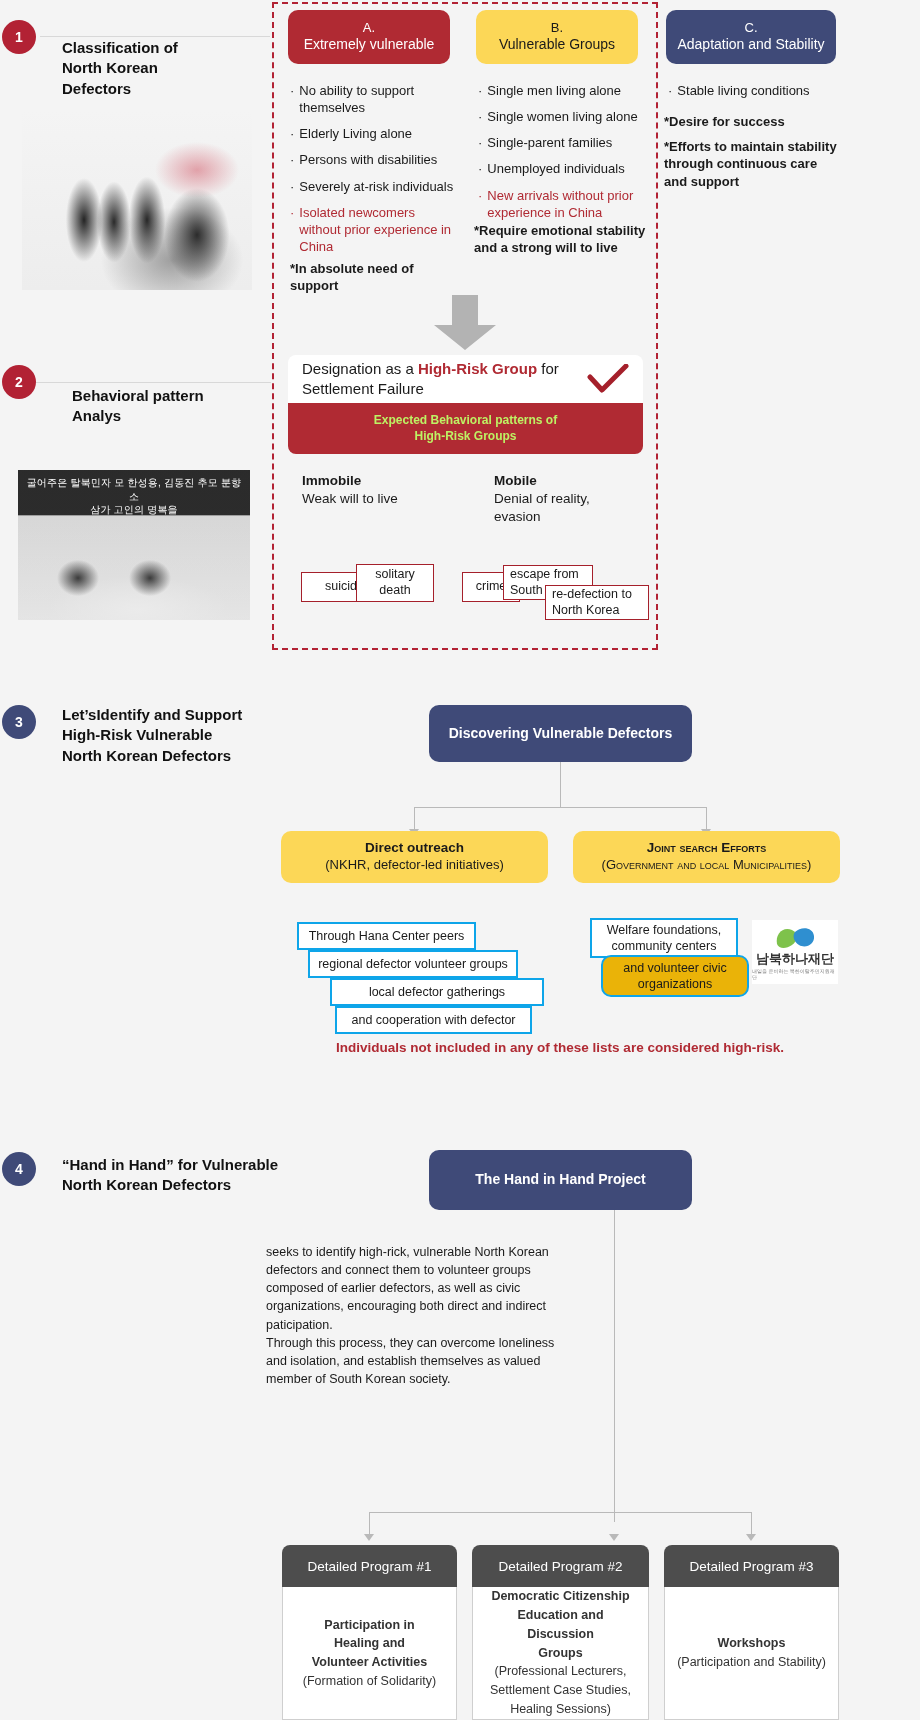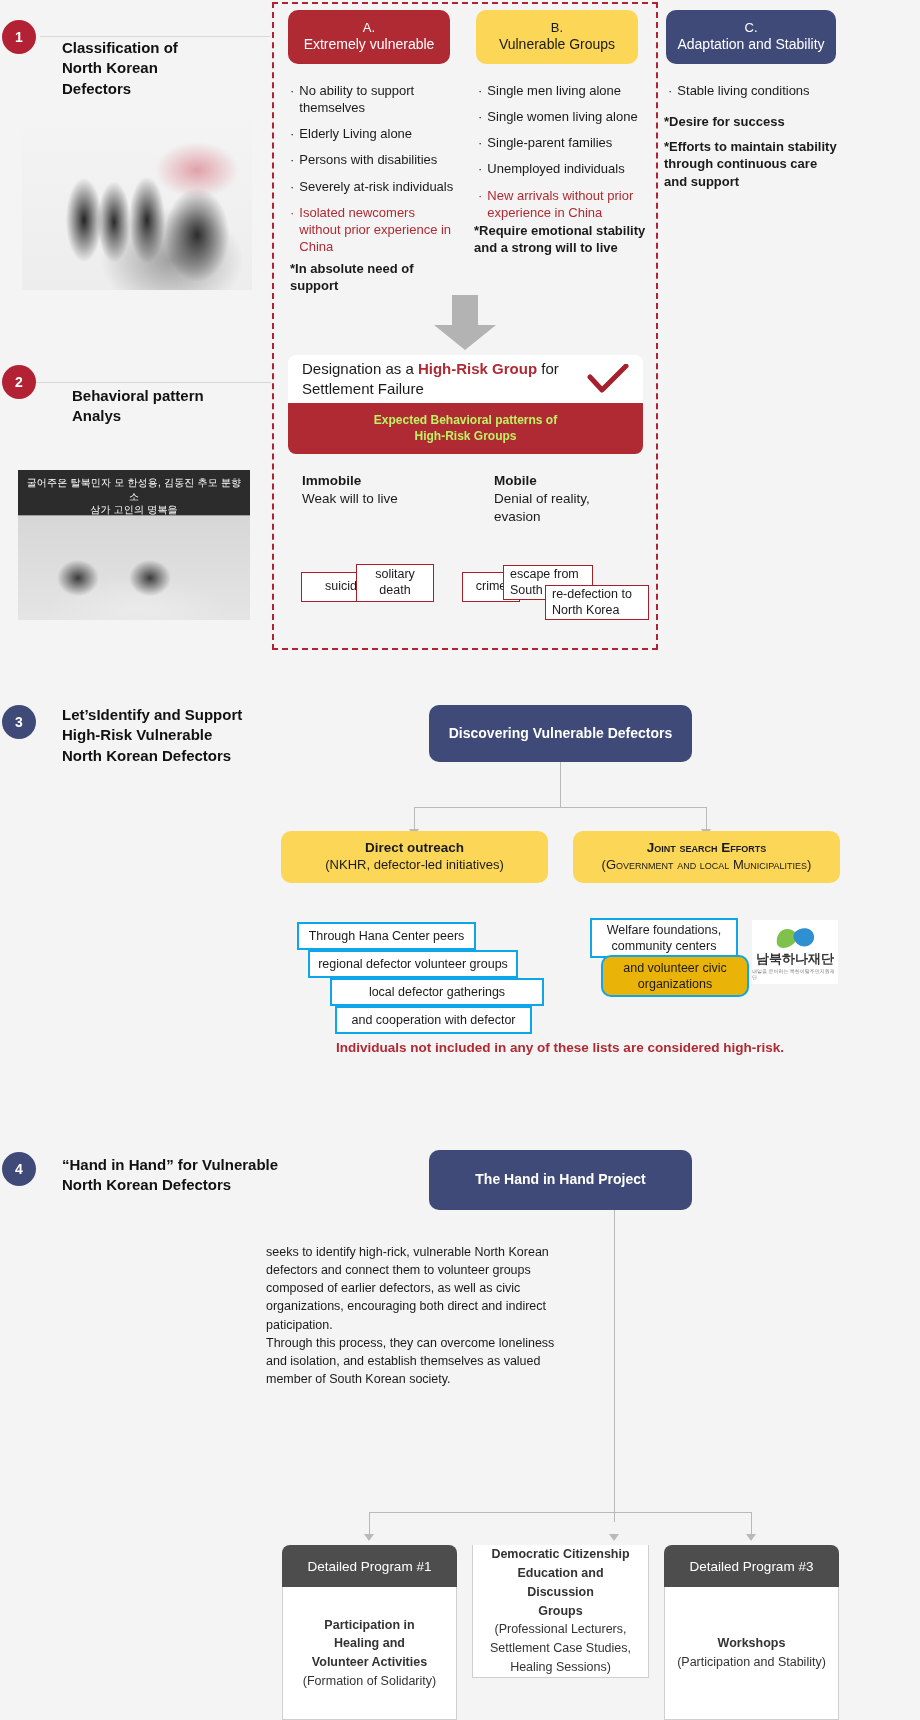--- a/index.html
+++ b/index.html
@@ -394,20 +394,21 @@
   <div class="hd" style="height:42px;">Detailed Program #1</div>
   <div class="bd" style="height:133px;">
     <div class="b">Participation in</div>
     <div class="b">Healing and</div>
     <div class="b">Volunteer Activities</div>
     <div>(Formation of Solidarity)</div>
   </div>
 </div>
 
 <div class="abs prog" style="left:472px;top:1545px;width:177px;height:175px;">
+  <div class="hd" style="height:42px;">Detailed Program #2</div>
   <div class="bd" style="height:133px;">
     <div class="b">Democratic Citizenship</div>
     <div class="b">Education and Discussion</div>
     <div class="b">Groups</div>
     <div>(Professional Lecturers,</div>
     <div>Settlement Case Studies,</div>
     <div>Healing Sessions)</div>
   </div>
 </div>
 

